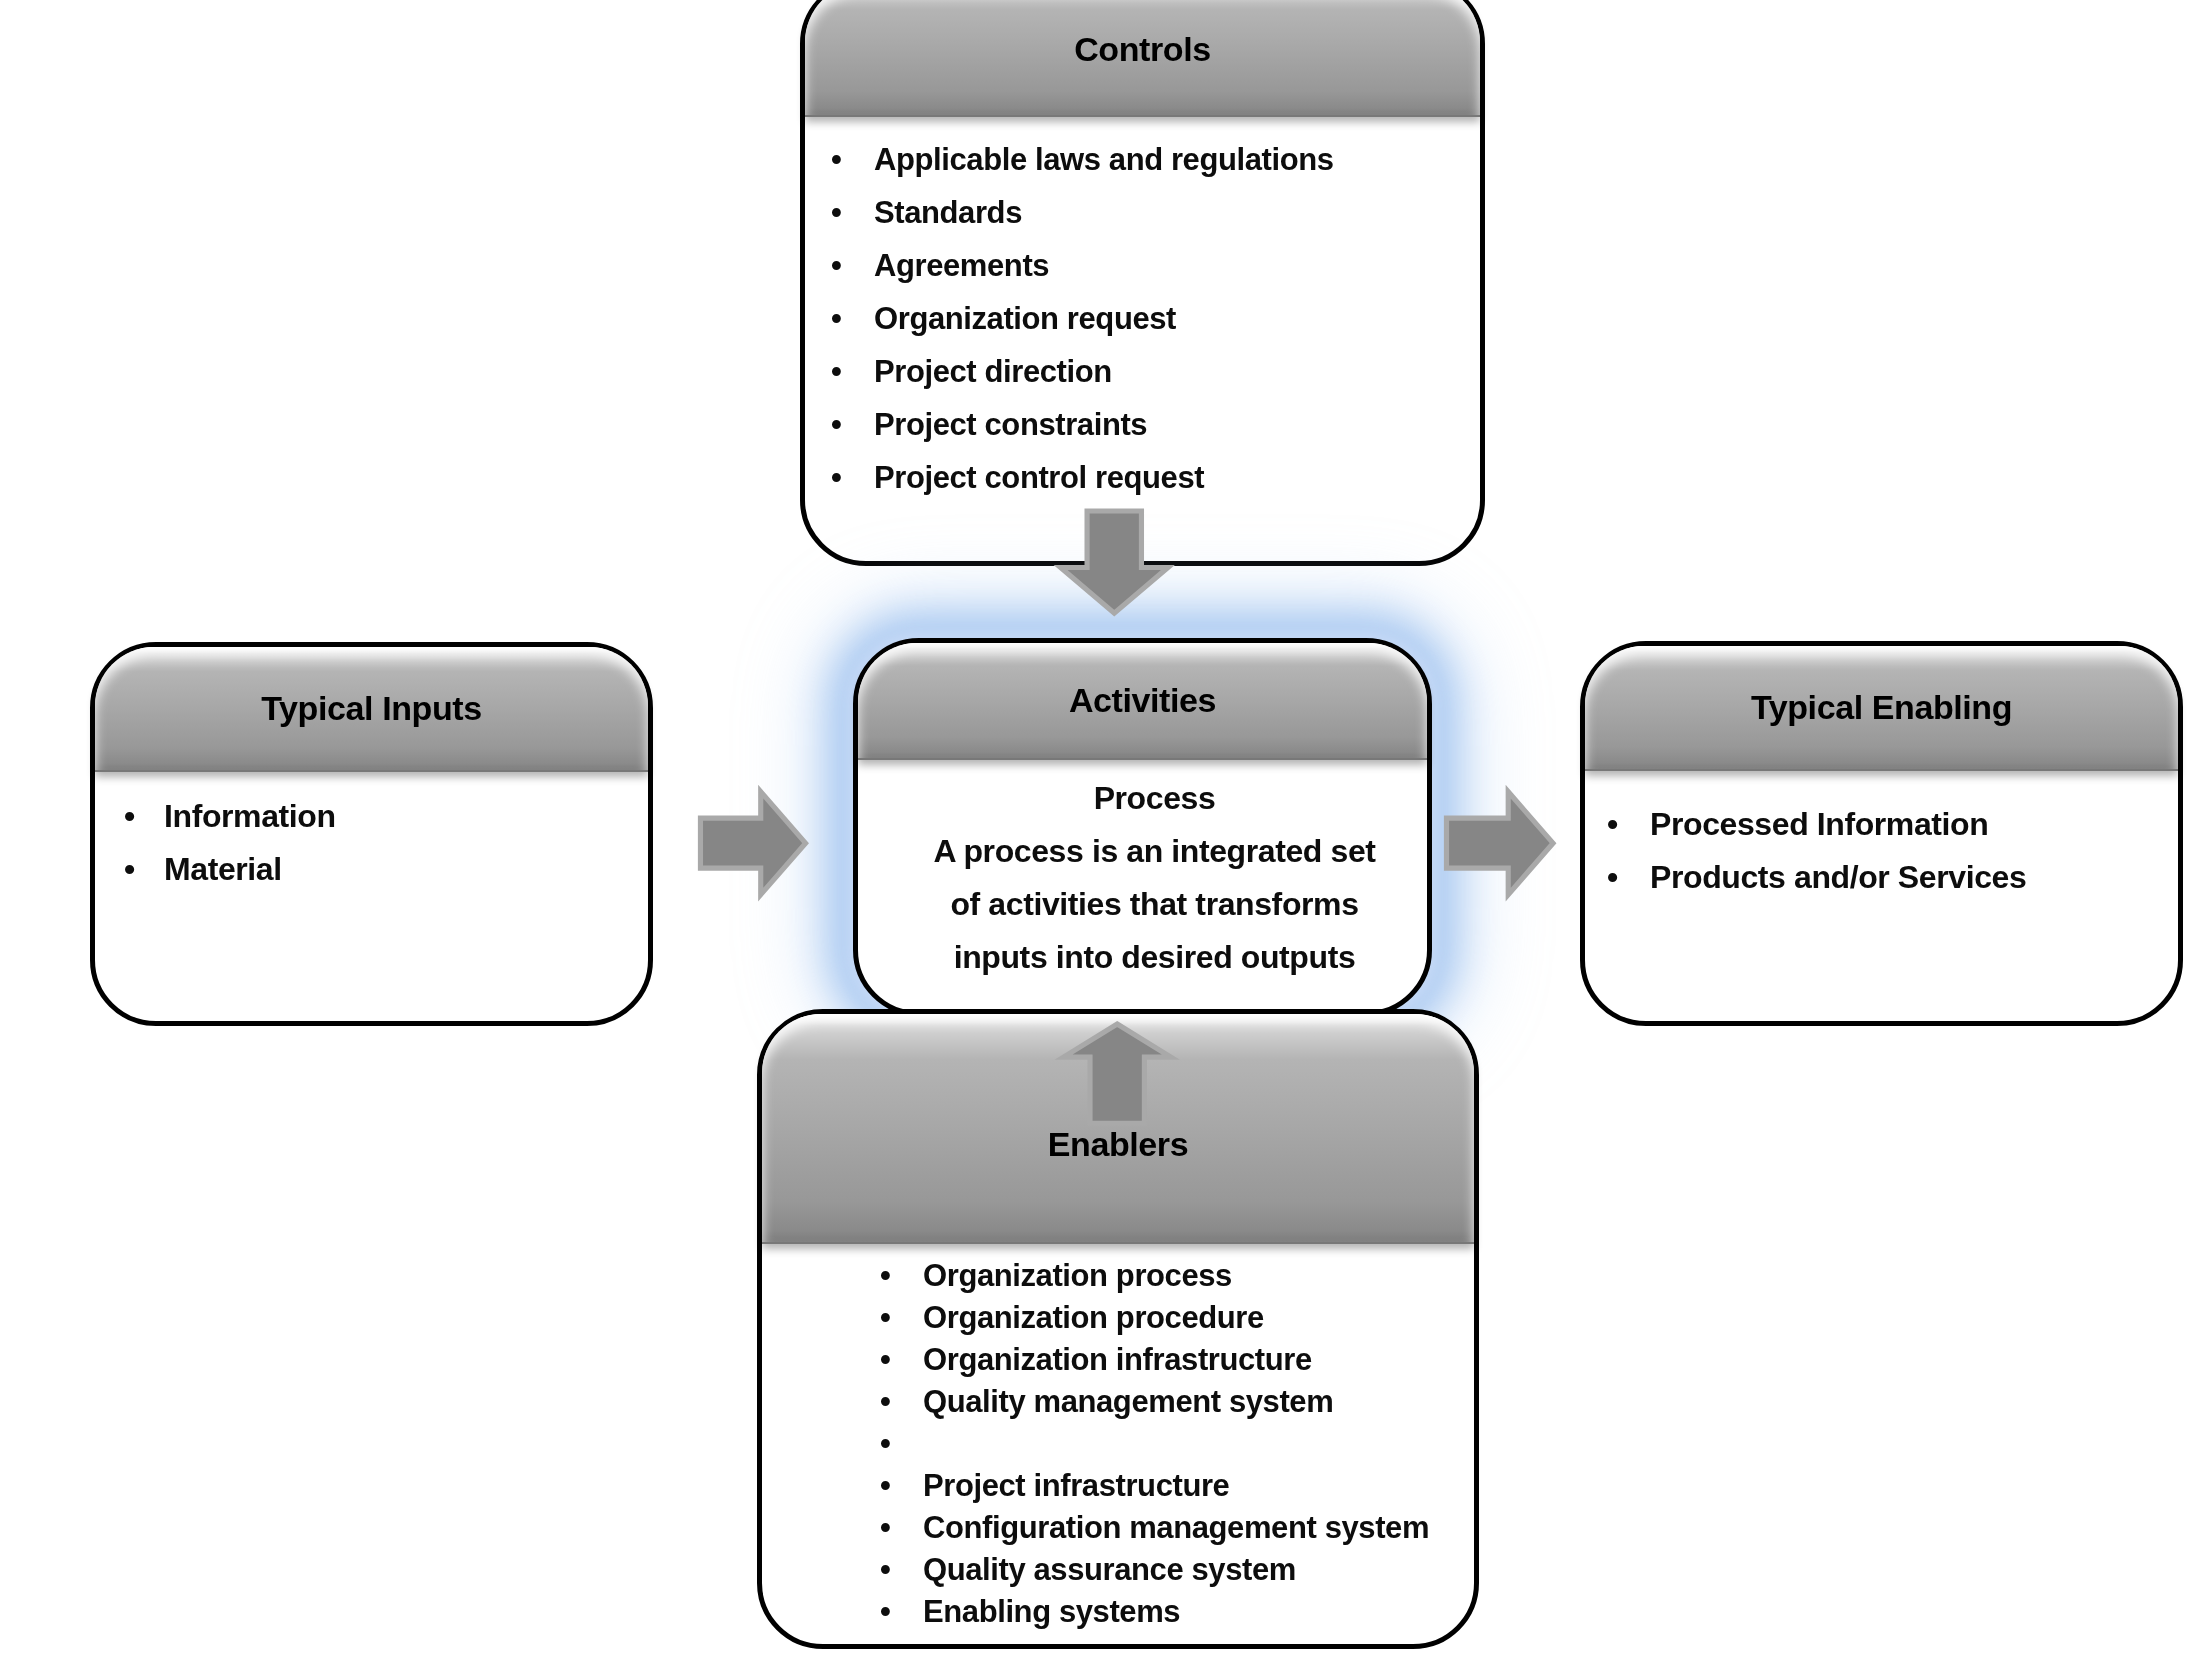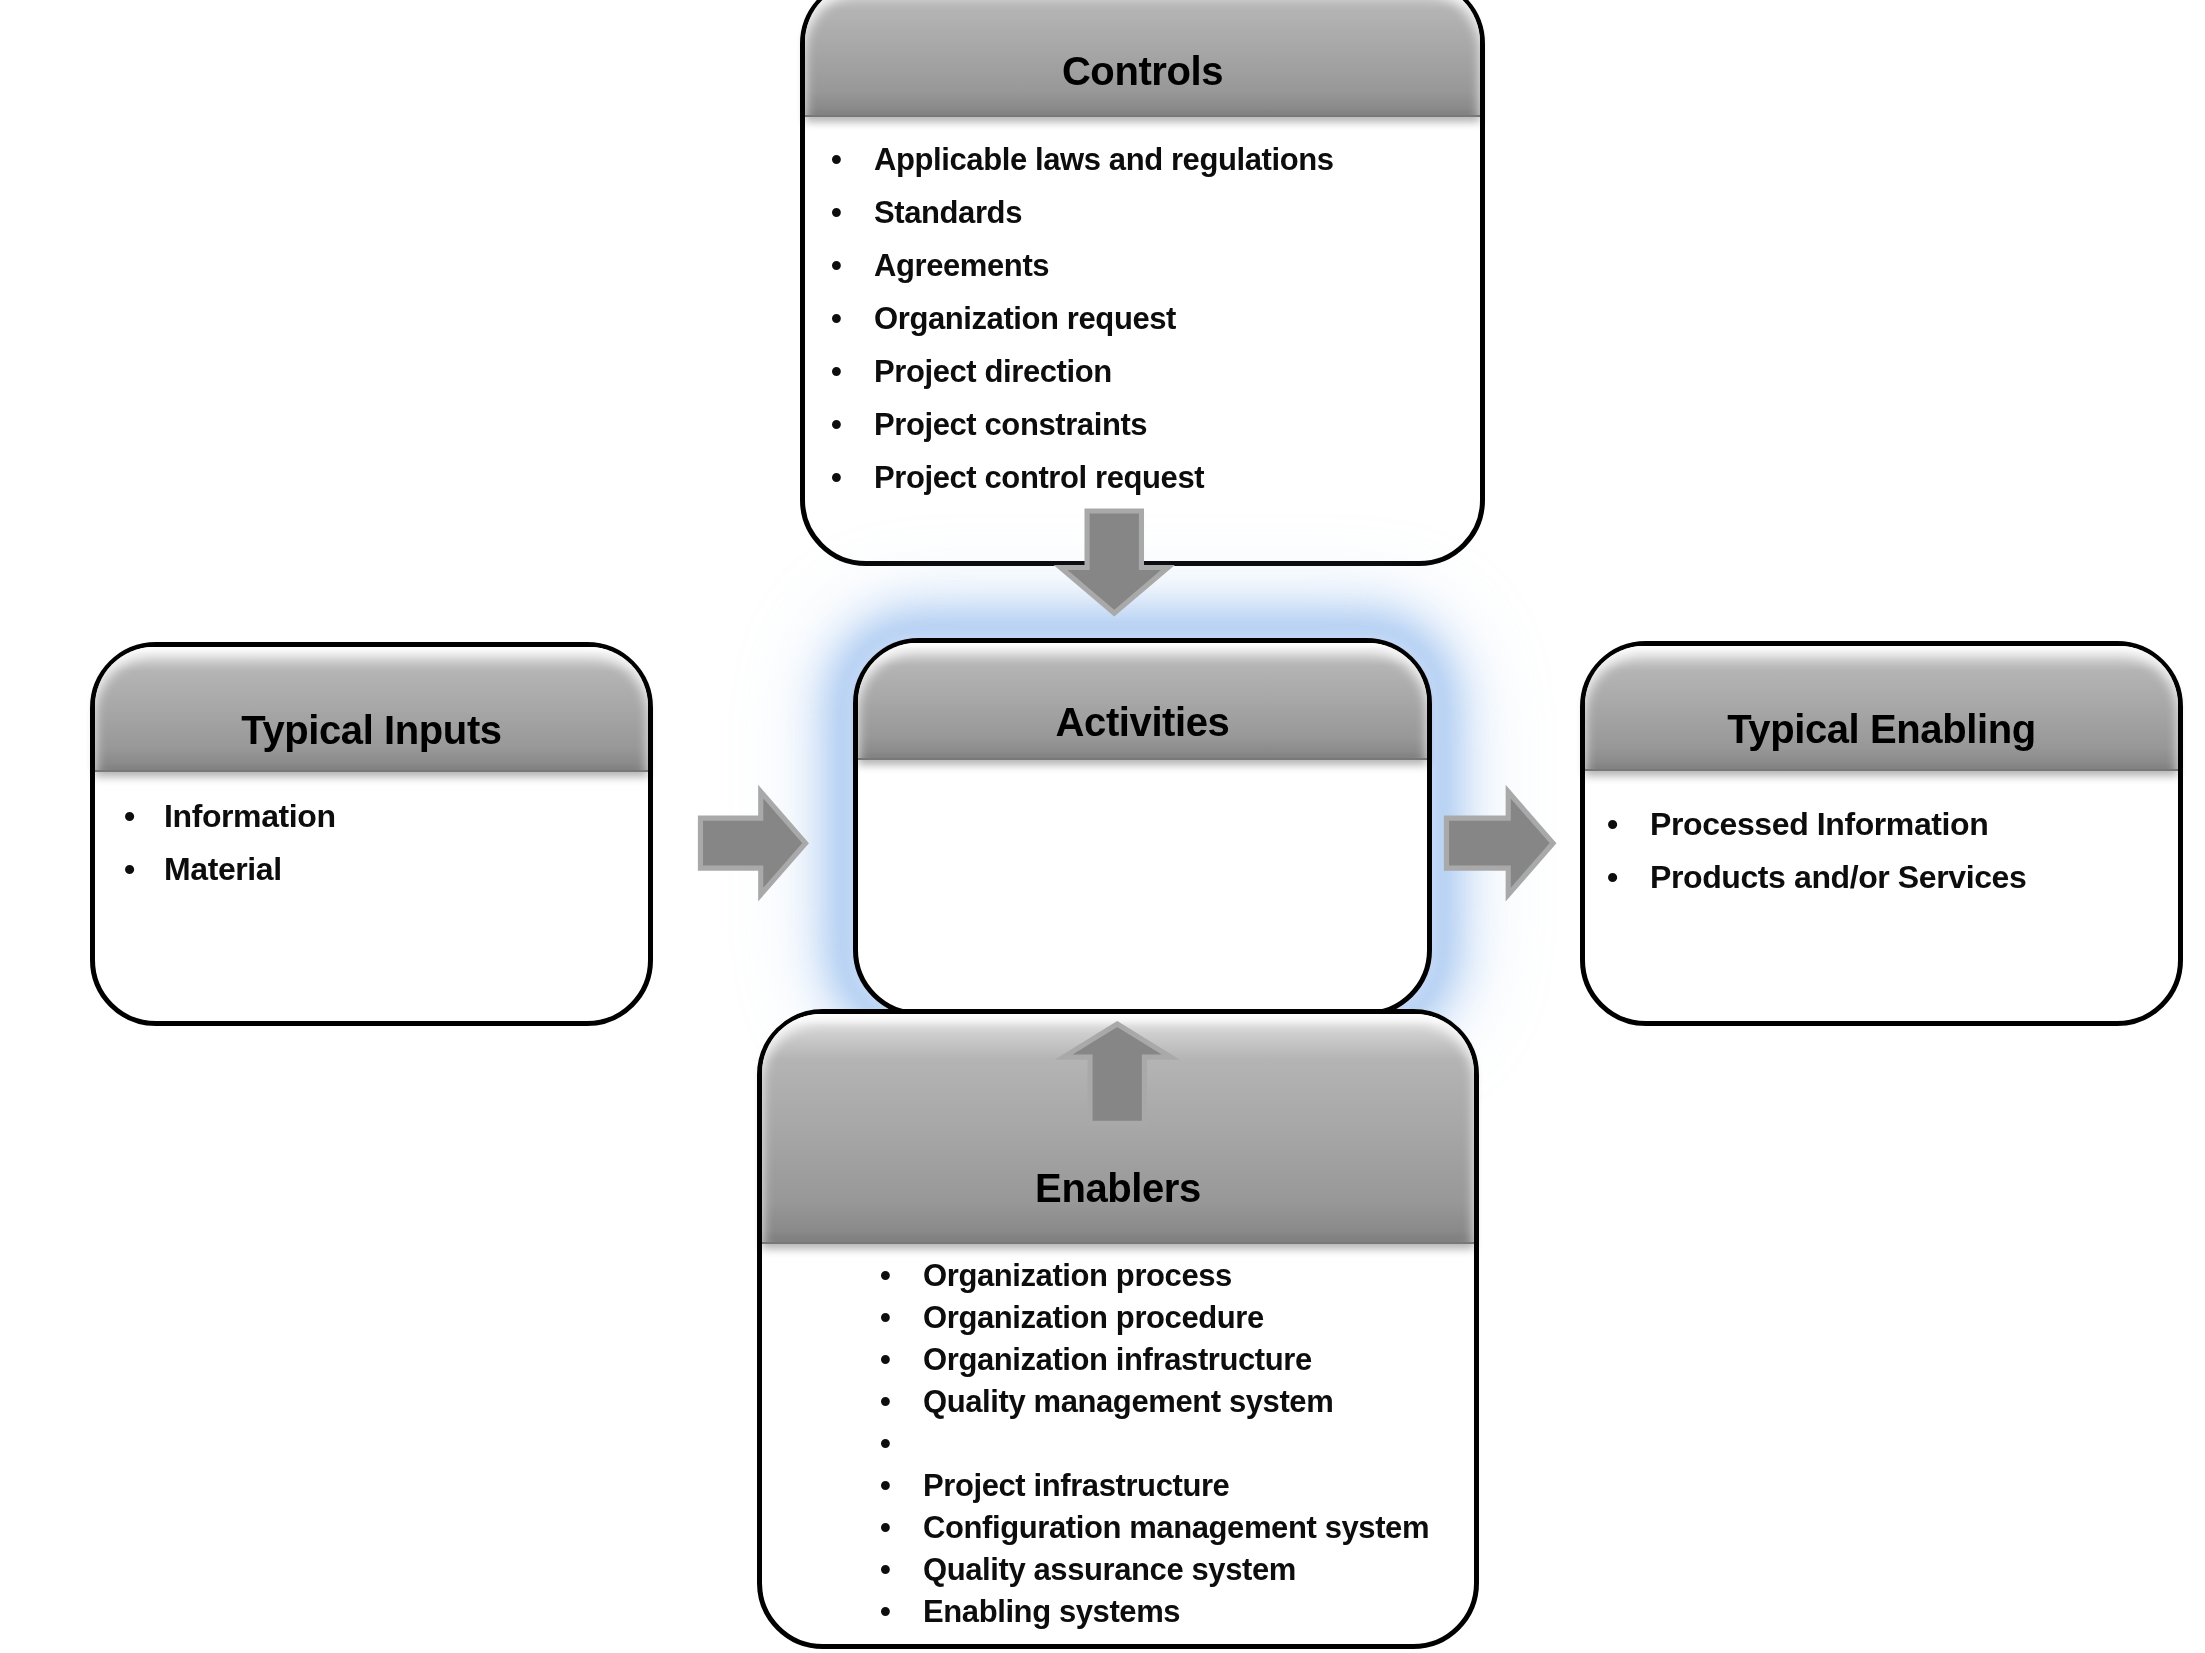--- a/index.html
+++ b/index.html
@@ -20,21 +20,21 @@
     box-sizing:border-box;
   }
   .hdr{
     position:absolute;top:0;left:0;right:0;
     display:flex;align-items:center;justify-content:center;
     border-radius:59px 59px 0 0;
     background:linear-gradient(180deg,#fdfdfd 0%,#d6d6d6 5%,#b4b4b4 20%,#a7a7a7 50%,#989898 82%,#8a8a8a 95%,#7c7c7c 100%);
     border-bottom:2.9px solid #787878;
     box-shadow:0 4.4px 8.8px rgba(0,0,0,0.30), inset 0 8.8px 11.8px rgba(255,255,255,0.85);
   }
-  .hdr-title{font-size:40px;line-height:53px;color:#000;letter-spacing:-0.4px;white-space:nowrap;margin-top:44px;}
+  .hdr-title{font-size:34px;line-height:53px;color:#000;letter-spacing:-0.4px;white-space:nowrap;}
 
   
   #box-controls{left:800px;top:-22px;width:685px;height:588px;}
   #box-controls .hdr{height:132px;}
   #box-controls .list{margin:17.6px 0 0 26px;}
   #box-controls .bullet-item{height:53px;font-size:31px;}
 
   #box-inputs{left:90px;top:642px;width:563px;height:384px;}
   #box-inputs .hdr{height:123px;}
   #box-inputs .list{margin:20px 0 0 29px;}
@@ -122,20 +122,26 @@
         <div class="bullet-item">
           <span class="dot">•</span>
           <span class="txt">Material</span>
         </div>
       </div>
   </div>
 
   <div class="box glow" id="box-activities">
     <div class="hdr">
       <span class="hdr-title">Activities</span>
+    </div>
+    <div class="body-text" style="margin-top:129px;">
+      <div class="body-line">Process</div>
+      <div class="body-line">A process is an integrated set</div>
+      <div class="body-line">of activities that transforms</div>
+      <div class="body-line">inputs into desired outputs</div>
     </div>
   </div>
 
   <div class="box" id="box-outputs">
     <div class="hdr">
       <span class="hdr-title">Typical Enabling</span>
     </div>
     <div class="list" style="margin-top:152px;">
         <div class="bullet-item">
           <span class="dot">•</span>

